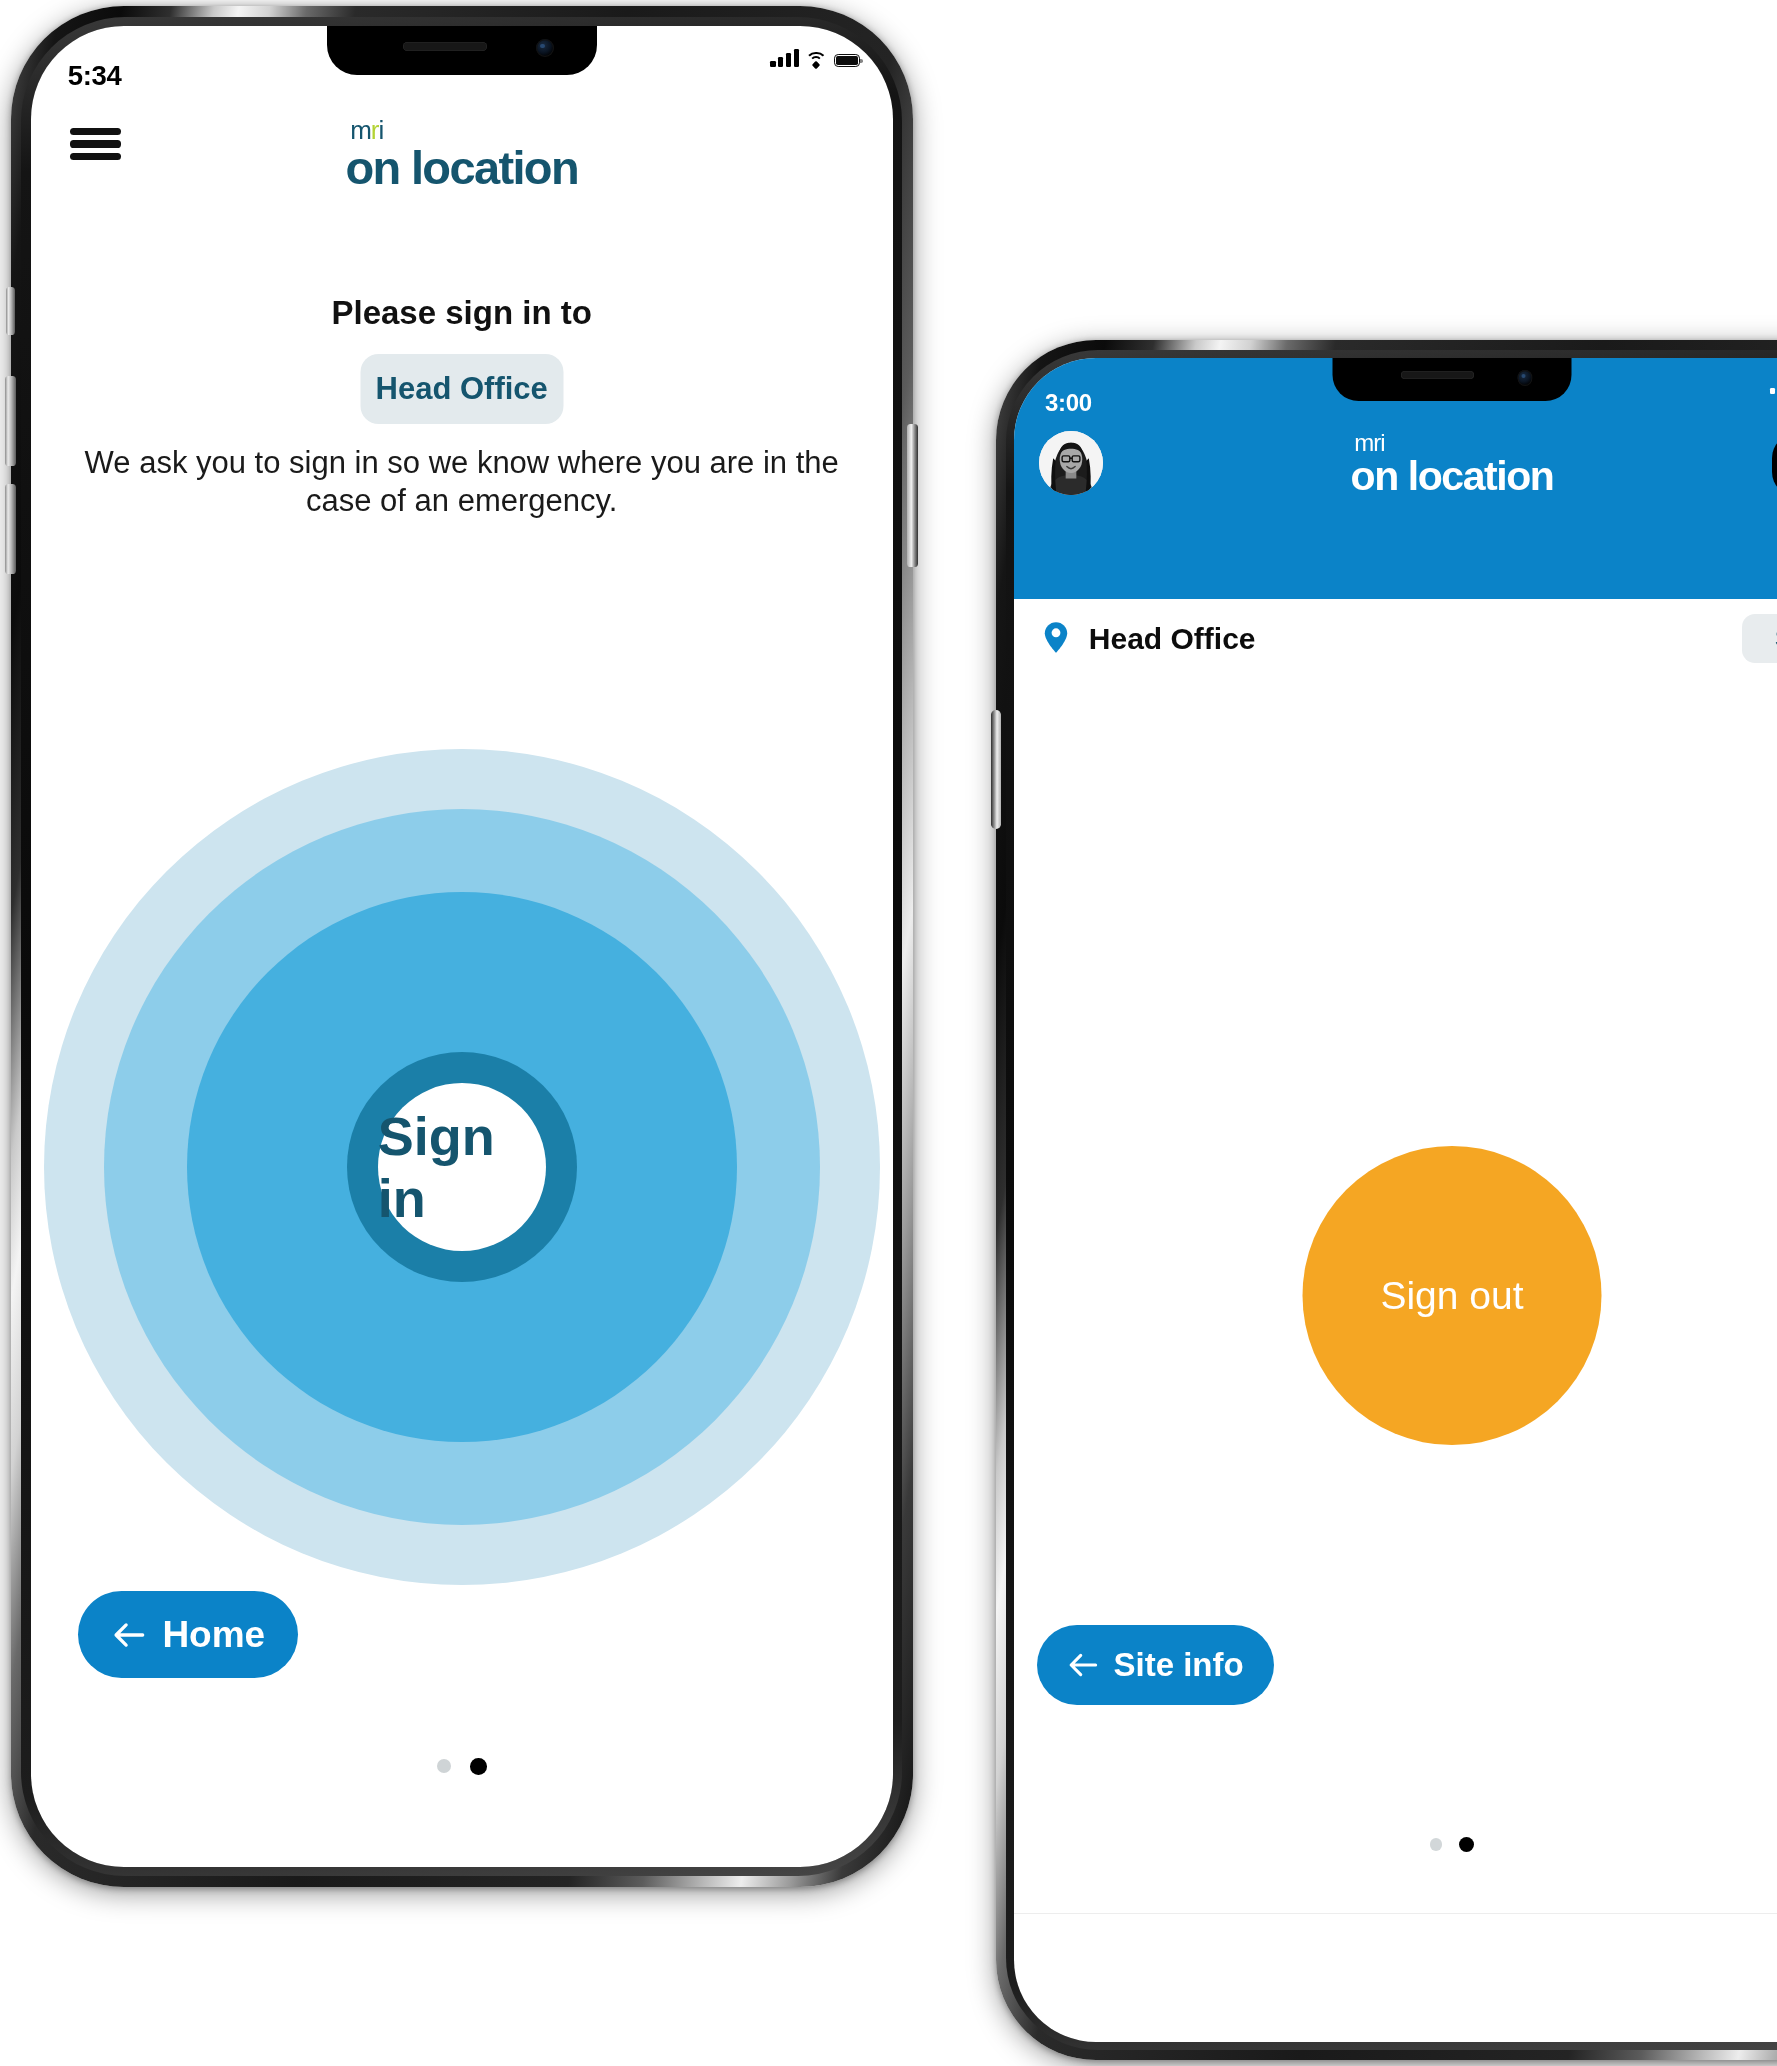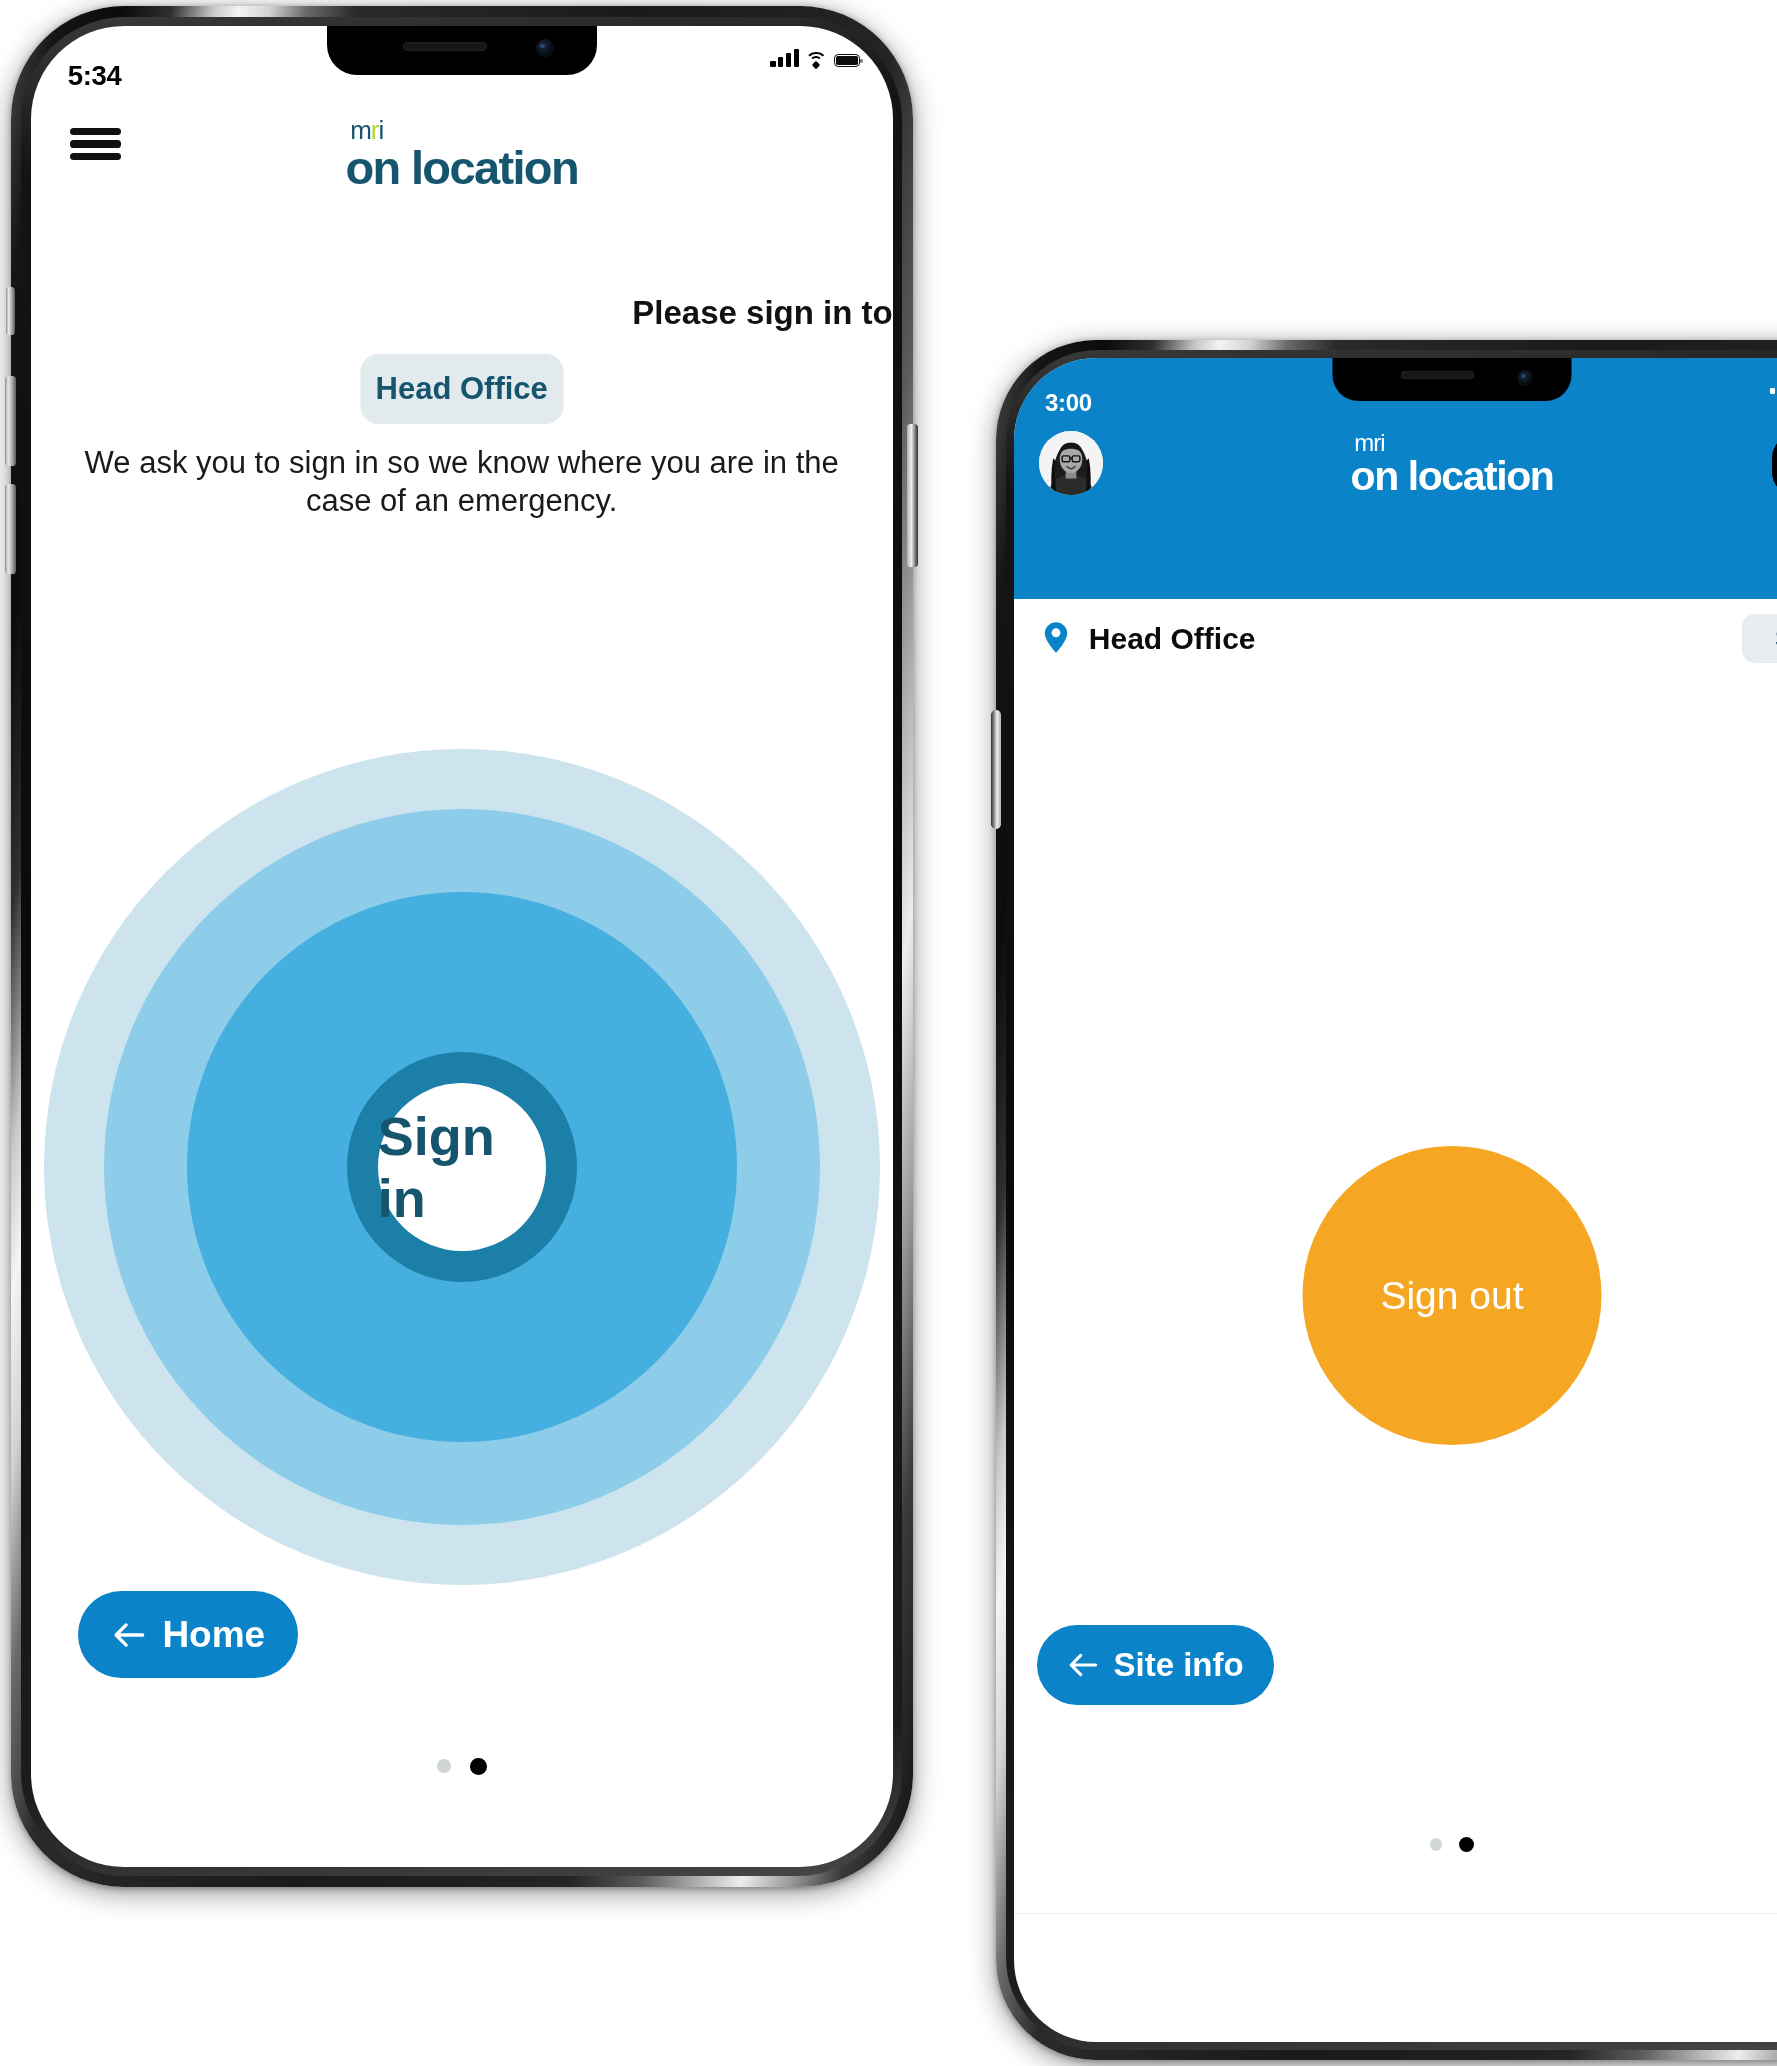--- a/index.html
+++ b/index.html
@@ -264,21 +264,21 @@
           <b style="height:7.2px;"></b>
             <b style="height:7.2px;"></b>
             <b style="height:7.2px;"></b>
         </div>
 
         <div class="logo" style="position:absolute; left:50%; top:91px; transform:translateX(-50%); color:#15556e;">
           <span class="mri" style="font-size:26px; margin-left:4.8px; margin-bottom:1.2px;">m<span style="color:#b4d335">r</span>i</span>
           <span class="onloc" style="font-size:47px;">on location</span>
         </div>
 
-        <div style="position:absolute; left:0; right:0; top:268px; text-align:right;
+        <div style="position:absolute; left:0; right:0; top:268px; text-align:center;
                     font-size:33px; font-weight:700; color:#111;">Please sign in to</div>
 
         <div class="pill" style="position:absolute; left:50%; top:328px; transform:translateX(-50%);
                     width:203px; height:70px; border-radius:18px; background:#e3eaed;
                     color:#15556e; font-size:31px;">
           <span>Head Office</span>
         </div>
 
         <div style="position:absolute; left:50%; top:723px; transform:translateX(-50%);
                     width:836px; height:836px; border-radius:50%;">

